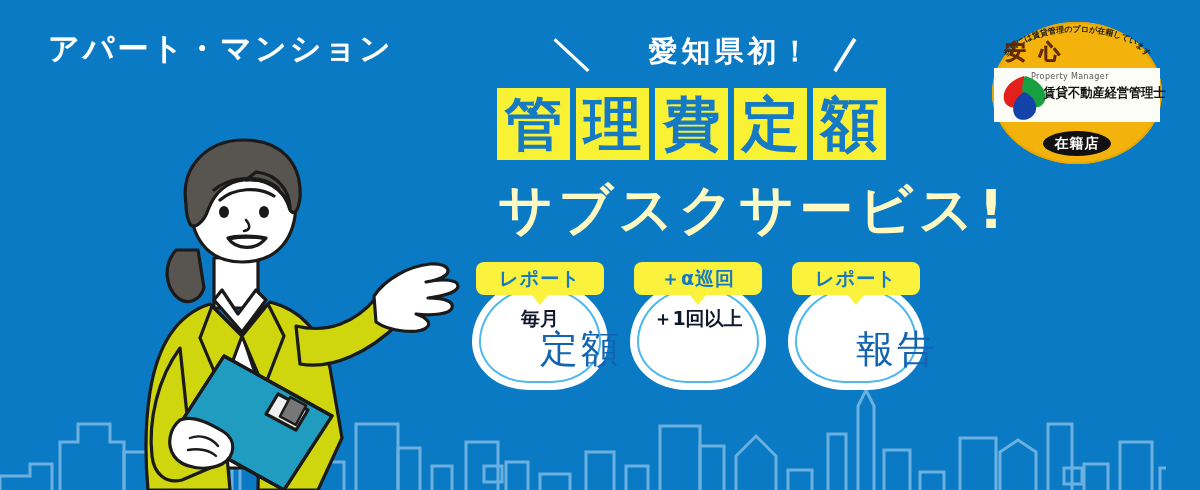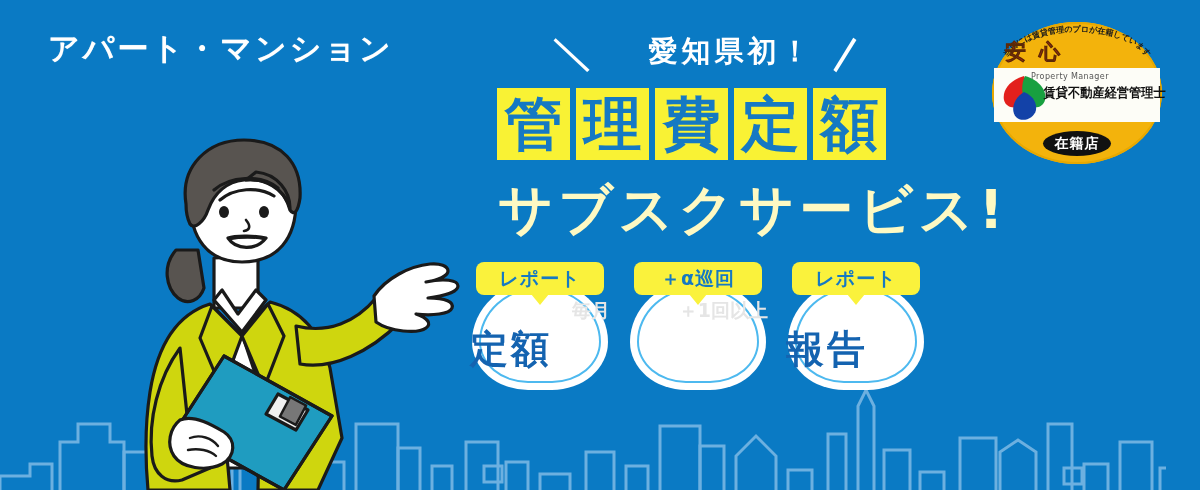--- a/index.html
+++ b/index.html
@@ -77,27 +77,27 @@
     display:flex;align-items:center;justify-content:center;
     color:#1579c3;font-weight:bold;font-size:19px;letter-spacing:1px;
     white-space:nowrap;z-index:3;
   }
   .badge .lbl:after{
     content:"";position:absolute;left:50%;margin-left:-9px;bottom:-10px;
     width:0;height:0;border-left:9px solid transparent;
     border-right:9px solid transparent;border-top:11px solid #faf23c;
   }
   .badge .small{
-    position:absolute;left:0;top:36px;width:140px;text-align:right;
-    color:#e5e5e5;font-weight:bold;font-size:19px;letter-spacing:0px;
+    position:absolute;left:0;top:44px;width:140px;text-align:center;
+    color:#0f172a;font-weight:bold;font-size:19px;letter-spacing:0px;
     z-index:2;white-space:nowrap;
   }
   .badge .big{
-    position:absolute;left:0;top:68px;width:140px;text-align:left;
-    color:#1463b0;font-weight:bold;font-size:38px;letter-spacing:3px;
+    position:absolute;left:12px;top:68px;width:140px;text-align:right;
+    color:#1463b0;font-weight:normal;font-size:38px;letter-spacing:3px;
     z-index:2;white-space:nowrap;line-height:1.05;
   }
   
   .seal{
     position:absolute;left:992px;top:22px;width:170px;height:142px;
   }
   .seal .oval{
     position:absolute;inset:0;border-radius:50%;
     background:#f3b30c;
     box-shadow:0 0 0 2px #e8a800 inset;

